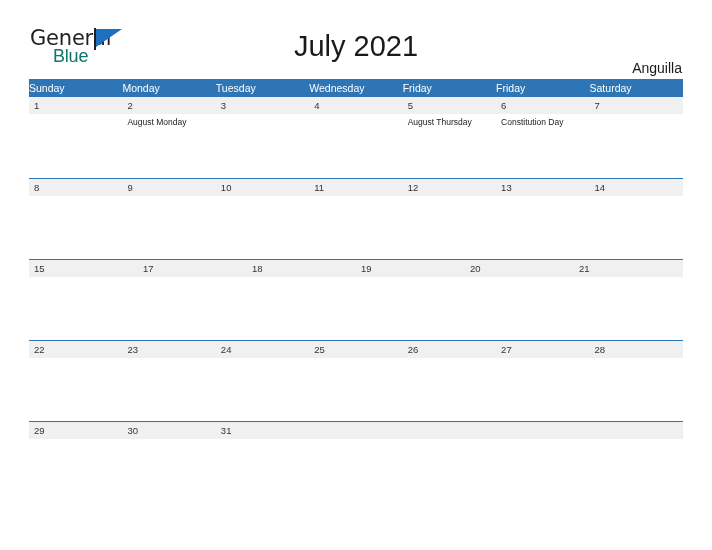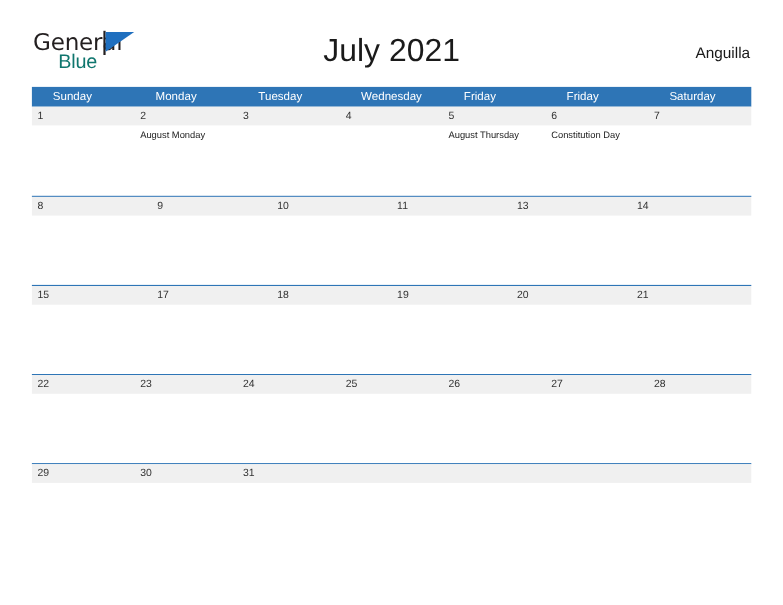--- a/index.html
+++ b/index.html
@@ -79,21 +79,21 @@
     text-align: center;
     font-size: 29px;
     color: #1a1a1a;
     font-weight: normal;
     font-family: "Liberation Sans", sans-serif;
   }
 
   .country {
     position: absolute;
     right: 30px;
-    top: 40px;
+    top: 60px;
     font-size: 14px;
     color: #1a1a1a;
   }
 
   
   .calendar {
     position: absolute;
     left: 29px;
     top: 79px;
     width: 654px;
@@ -102,21 +102,21 @@
   .dow-row {
     display: flex;
     background: #2e75b6;
     height: 18px;
   }
   .dow-cell {
     flex: 1 1 0;
     color: #ffffff;
     font-size: 10.5px;
     line-height: 18px;
-    padding-left: 19px;
+    padding-left: 0;
     box-sizing: border-box;
     white-space: nowrap;
     overflow: hidden;
   }
 
   .week {
     position: relative;
     height: 81px;
     border-top: 1px solid #2e75b6;
     box-sizing: border-box;
@@ -246,20 +246,24 @@
             </div>
             <div class="day-cell">
               <div class="day-number">10</div>
               <div class="day-events"></div>
             </div>
             <div class="day-cell">
               <div class="day-number">11</div>
               <div class="day-events"></div>
             </div>
             <div class="day-cell">
+              <div class="day-number">12</div>
+              <div class="day-events"></div>
+            </div>
+            <div class="day-cell">
               <div class="day-number">13</div>
               <div class="day-events"></div>
             </div>
             <div class="day-cell">
               <div class="day-number">14</div>
               <div class="day-events"></div>
             </div>
           </div>
         </div>
         <div class="week">

